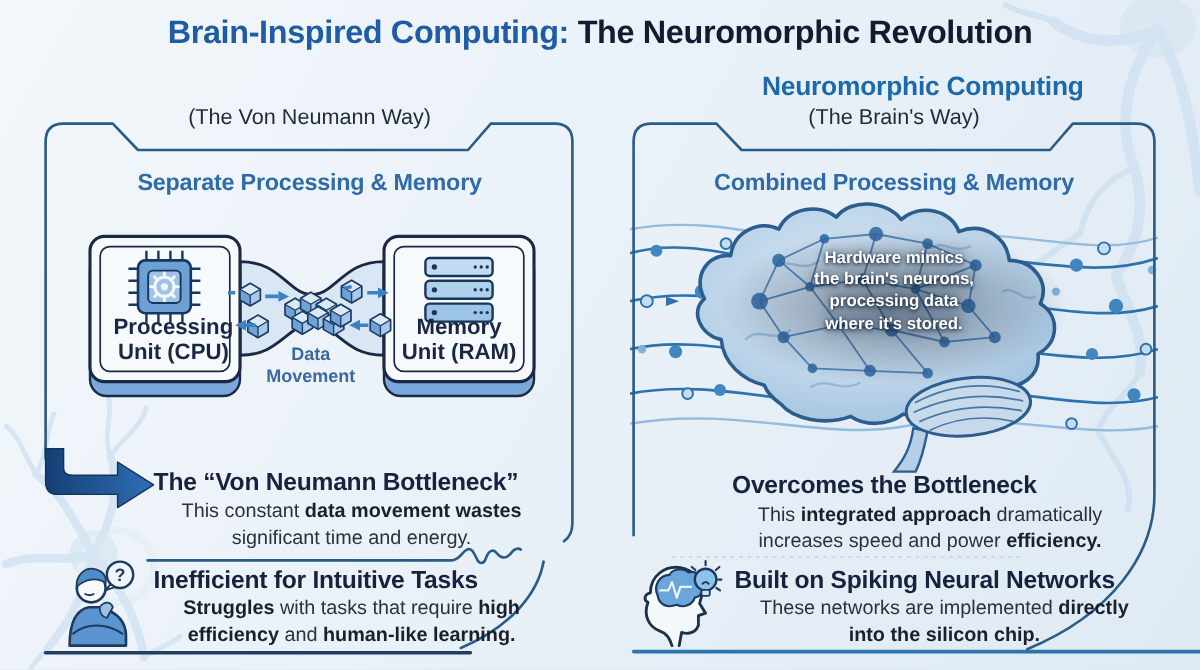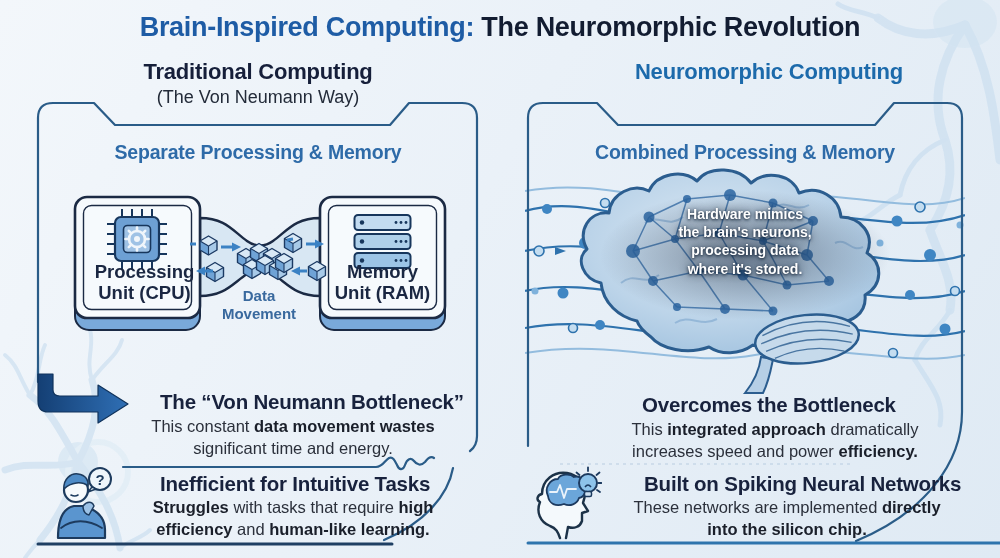--- a/index.html
+++ b/index.html
@@ -17,21 +17,21 @@
   .colhead.left{top:59px;left:8px;width:500px;color:#161f3a;}
   .colhead.right{top:59px;left:534px;width:470px;color:#1c6aab;}
   .subhead{font-size:18px;color:#232b39;font-weight:400;}
   .subhead.left{top:87px;left:8px;width:500px;}
   .subhead.right{top:87px;left:510px;width:470px;}
   .seclabel{font-size:19.5px;font-weight:700;color:#2e6ba8;letter-spacing:-.2px;}
   .seclabel.left{top:141px;left:8px;width:500px;}
   .seclabel.right{top:141px;left:510px;width:470px;}
   .boxlabel{font-size:18.5px;font-weight:700;color:#1a2742;line-height:1.15;white-space:pre-line;}
   .flowlabel{top:287px;left:184px;width:150px;font-size:15px;font-weight:700;color:#39699e;line-height:1.2;white-space:pre-line;}
-  .h3{font-size:20.5px;font-weight:700;color:#18223d;letter-spacing:-.2px;margin-left:32px;}
+  .h3{font-size:20.5px;font-weight:700;color:#18223d;letter-spacing:-.2px;}
   .body{font-size:16.5px;color:#2b303b;line-height:1.32;white-space:pre-line;text-align:center;}
   .body b{font-weight:700;color:#1a1f2a;}
   .caption{
     top:205px;left:620px;width:250px;text-align:center;
     font-size:14px;font-weight:700;color:#ffffff;line-height:1.3;white-space:pre-line;
     text-shadow:0 1px 3px rgba(9,24,44,.95),0 0 9px rgba(9,24,44,.8);
   }
   .caption-halo{
     top:190px;left:600px;width:290px;height:130px;border-radius:40px;
     background:radial-gradient(closest-side,rgba(30,50,76,.55),rgba(30,50,76,0));
@@ -78,23 +78,23 @@
         <path d="M915,360 C930,385 945,400 940,425"></path>
         <path d="M878,18 C860,10 850,12 838,4"></path>
       </g>
     </g>
   </svg>
 
   <div class="abs title center">
     <span class="t1">Brain-Inspired Computing:</span><span class="t2"> The Neuromorphic Revolution</span>
   </div>
 
-  <div class="abs colhead left center">Traditional Computing</div>
   <div class="abs subhead left center">(The Von Neumann Way)</div>
   <div class="abs colhead right center">Neuromorphic Computing</div>
+  <div class="abs subhead right center">(The Brain's Way)</div>
   <div class="abs seclabel left center">Separate Processing &amp; Memory</div>
   <div class="abs seclabel right center">Combined Processing &amp; Memory</div>
 
   <svg class="abs" style="left:525px;top:163px" width="440" height="232" viewBox="0 0 440 232">
     <defs>
       <radialGradient id="brainGrad" cx="45%" cy="40%" r="70%">
         <stop offset="0%" stop-color="#dce9f4"></stop>
         <stop offset="60%" stop-color="#bcd4e9"></stop>
         <stop offset="100%" stop-color="#9dbfdd"></stop>
       </radialGradient>

